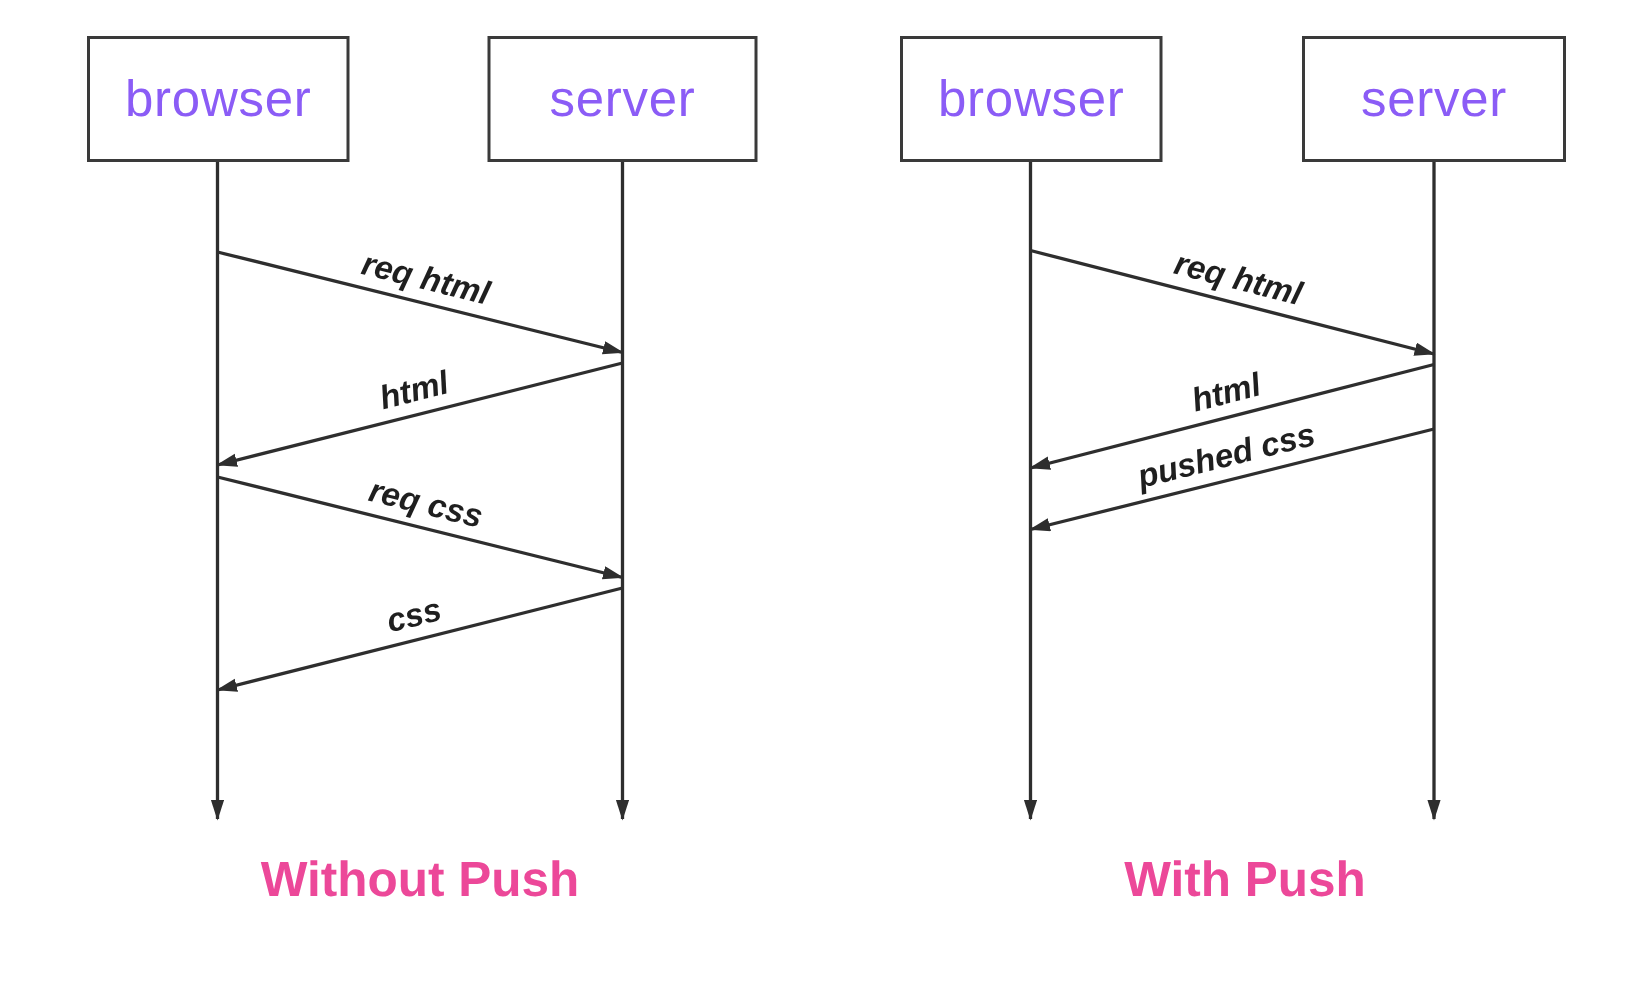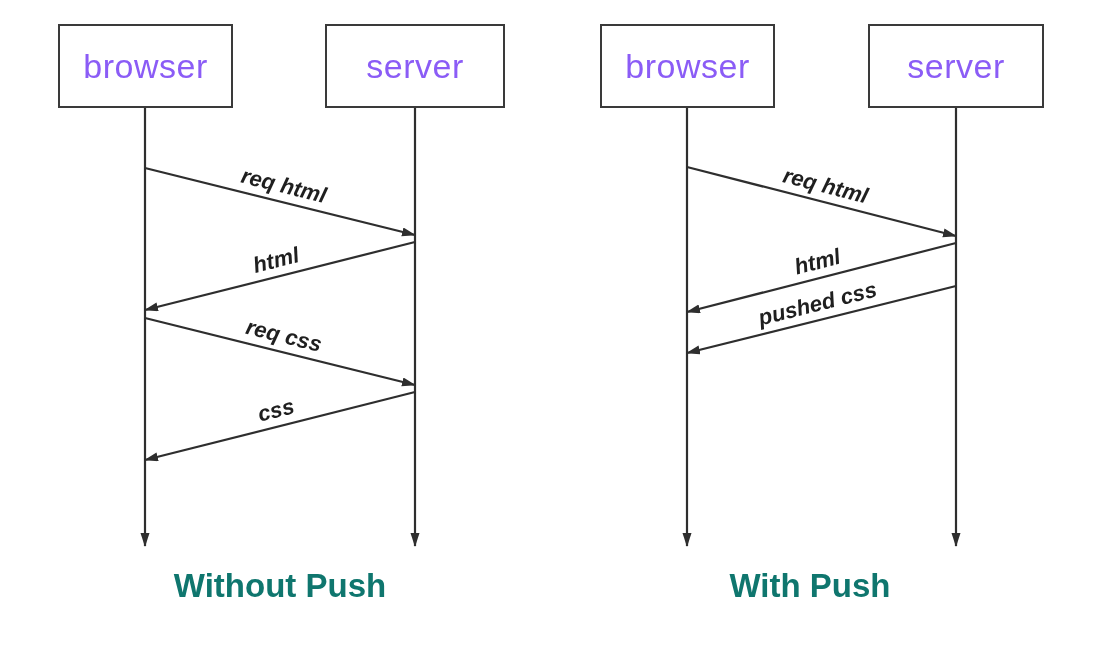--- a/index.html
+++ b/index.html
@@ -34,26 +34,26 @@
     color:#8b5cf6;
     letter-spacing:.5px;
   }
   .d0 .actor-browser{left:58px;top:24px;width:175px;height:84px;}
   .d0 .actor-server {left:325px;top:24px;width:180px;height:84px;}
   .d1 .actor-browser{left:600px;top:24px;width:175px;height:84px;}
   .d1 .actor-server {left:868px;top:24px;width:176px;height:84px;}
   .caption{
     position:absolute;
     top:568px;height:36px;
-    font-size:33px;font-weight:bold;color:#0f766e;
+    font-size:33px;font-weight:bold;color:#ec4899;
     text-align:center;line-height:36px;
     white-space:nowrap;
   }
   .d0 .caption{left:130px;width:300px;}
-  .d1 .caption{left:660px;width:300px;}
+  .d1 .caption{left:680px;width:300px;}
 </style>
 </head>
 <body>
 
 <div class="canvas">
 
   <svg id="arrow-layer" viewBox="0 0 1098 662" xmlns="http://www.w3.org/2000/svg">
     <defs>
       <marker id="ah" markerUnits="userSpaceOnUse" markerWidth="16" markerHeight="12" refX="13" refY="4.5" orient="auto">
         <path d="M0,0 L14,4.5 L0,9 Z" style="fill:var(--line)"></path>

